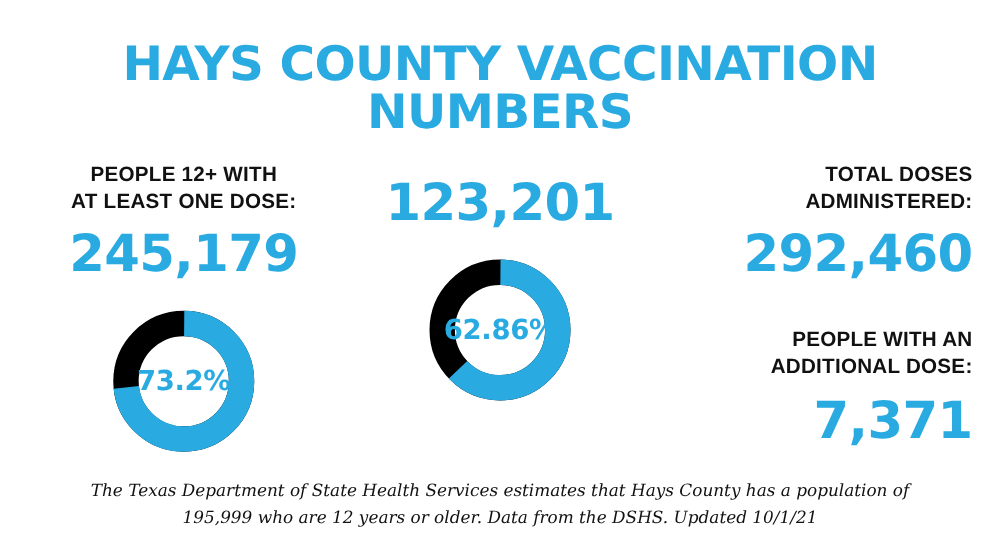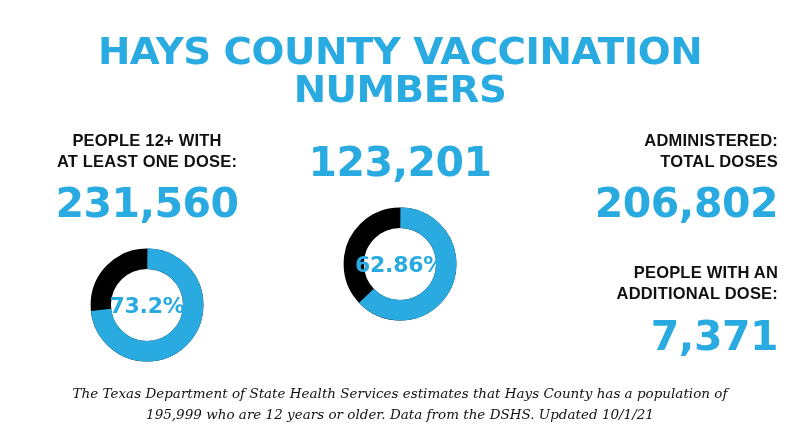--- a/index.html
+++ b/index.html
@@ -120,21 +120,21 @@
 
   <div class="title">HAYS COUNTY VACCINATION NUMBERS</div>
 
   <div class="columns">
 
     <div class="col">
       <div class="stat-label">
         <div>PEOPLE  12+ WITH</div>
         <div>AT LEAST ONE DOSE:</div>
       </div>
-      <div class="stat-value">231,560</div>
+      <div class="stat-value">245,179</div>
       <div class="donut-wrap">
         <svg class="donut" viewBox="0 0 42 42">
           <circle cx="21" cy="21" r="15.915" fill="none" stroke="#000000" stroke-width="7"></circle>
           <circle cx="21" cy="21" r="15.915" fill="none" stroke="#29ABE2" stroke-width="7" stroke-dasharray="73.2 26.799999999999997" stroke-dashoffset="25"></circle>
         </svg>
         <div class="donut-pct">73.2%</div>
       </div>
     </div>
 
     <div class="col">
@@ -143,24 +143,24 @@
         <svg class="donut" viewBox="0 0 42 42">
           <circle cx="21" cy="21" r="15.915" fill="none" stroke="#000000" stroke-width="7"></circle>
           <circle cx="21" cy="21" r="15.915" fill="none" stroke="#29ABE2" stroke-width="7" stroke-dasharray="62.86 37.14" stroke-dashoffset="25"></circle>
         </svg>
         <div class="donut-pct">62.86%</div>
       </div>
     </div>
 
     <div class="col right">
       <div class="stat-label">
+        <div>TOTAL DOSES</div>
         <div>ADMINISTERED:</div>
-        <div>TOTAL DOSES</div>
       </div>
-      <div class="stat-value">206,802</div>
+      <div class="stat-value">292,460</div>
 
       <div class="spacer-block"></div>
 
       <div class="stat-label">
         <div>PEOPLE WITH AN</div>
         <div>ADDITIONAL DOSE:</div>
       </div>
       <div class="stat-value">7,371</div>
     </div>
 

